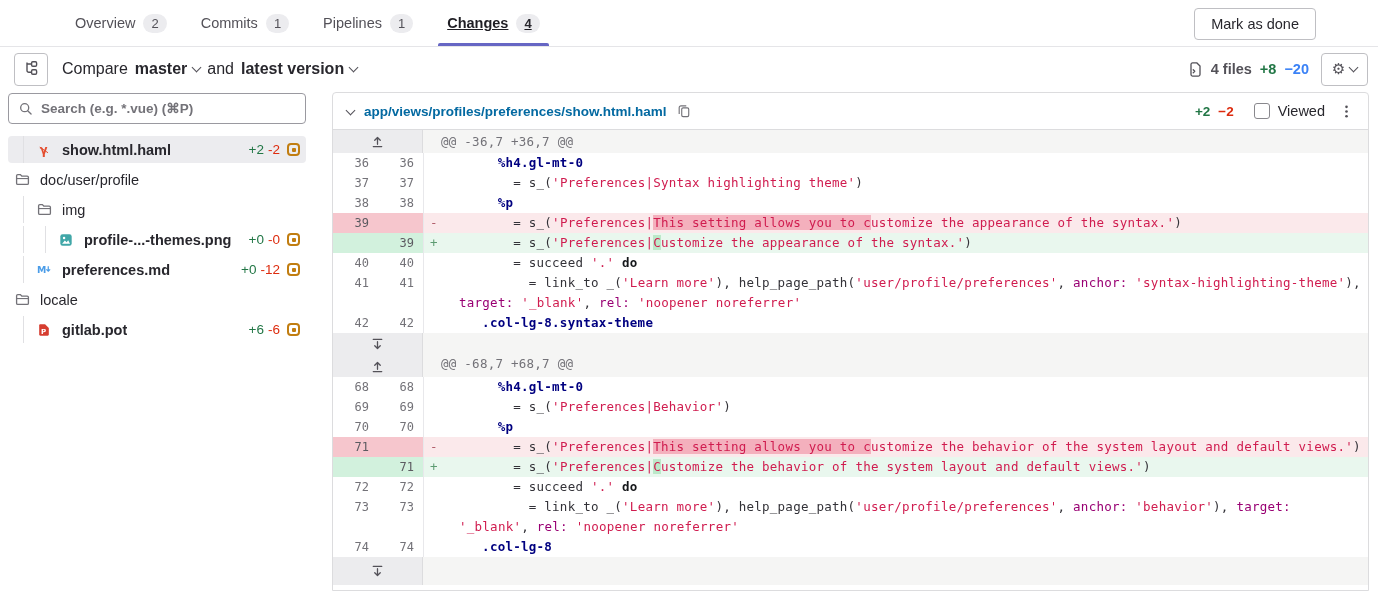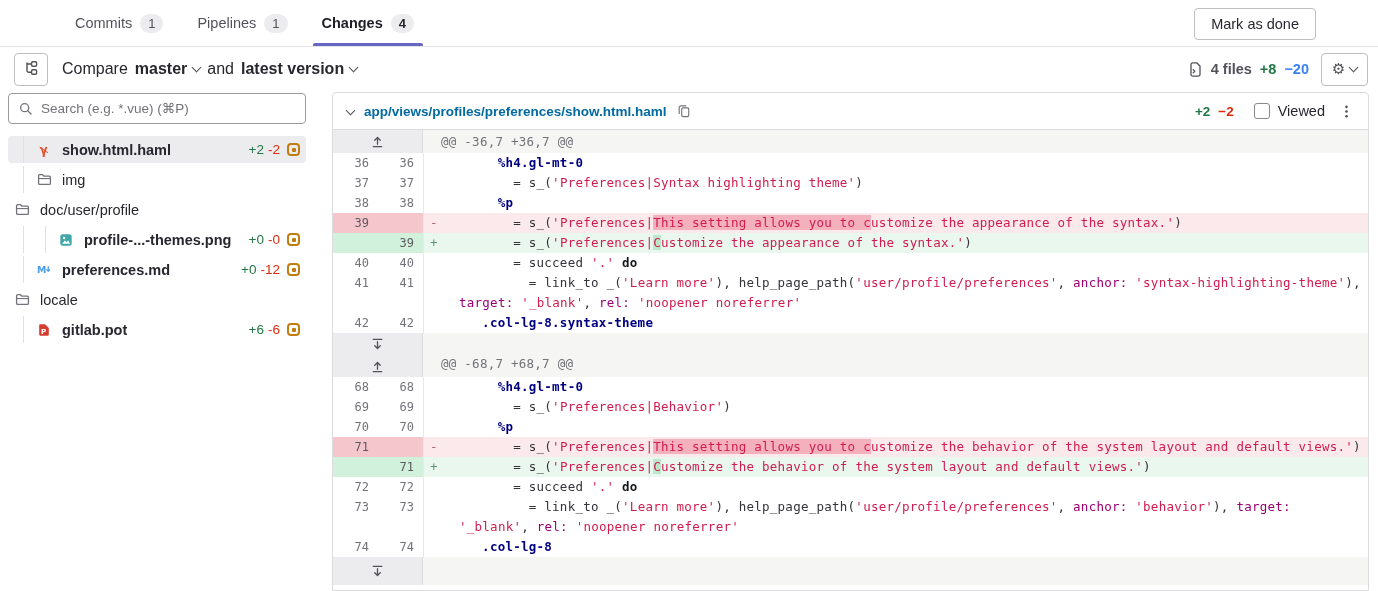--- a/index.html
+++ b/index.html
@@ -5,40 +5,40 @@
   * { box-sizing: border-box; margin: 0; padding: 0; }
   html,body { background:#fff; }
   body { font-family:"Liberation Sans", sans-serif; color:#28272d; }
   .page { position:relative; width:1378px; height:591px; overflow:hidden; background:#fff; }
 
   
   .tabs-bar { display:flex; align-items:stretch; height:47px; border-bottom:1px solid #e5e5e8; padding-left:75px; }
   .tabs { display:flex; gap:34px; }
   .tab { display:flex; align-items:center; gap:8px; font-size:14.5px; color:#535158; cursor:pointer; position:relative; }
   .tab-badge { background:#ececef; border-radius:10px; padding:1px 8px; font-size:13px; color:#535158; line-height:17px; }
-  .tab.active { font-weight:700; color:#1f1e24; }
+  .tab.active { font-weight:700; color:#1f1e24;text-decoration:underline; }
   .tab.active .tab-badge { color:#28272d; font-weight:700; }
   .tab.active::after { content:""; position:absolute; left:-9px; right:-9px; bottom:0; height:3px; background:#6666c4; border-radius:2px 2px 0 0; }
   .mark-done { position:absolute; right:62px; top:8px; height:32px; padding:0 16px; background:#fff; border:1px solid #bfbfc3; border-radius:4px; font-size:14.5px; color:#28272d; font-family:Liberation Sans, sans-serif; cursor:pointer; }
 
   
   .toolbar { display:flex; align-items:center; height:44px; padding:0 10px 0 14px; }
   .icon-btn { background:#fff; border:1px solid #bfbfc3; border-radius:4px; display:flex; align-items:center; justify-content:center; cursor:pointer; }
   .tree-toggle { width:34px; height:33px; }
   .compare { display:flex; align-items:center; gap:7px; font-size:16px; color:#28272d; margin-left:14px; }
   .dropdown { display:flex; align-items:center; gap:6px; font-weight:700; cursor:pointer; }
   .caret { display:inline-block; width:7px; height:7px; border-right:1.6px solid #535158; border-bottom:1.6px solid #535158; transform:rotate(45deg); margin-top:-4px; }
   .summary { margin-left:auto; display:flex; align-items:center; gap:8px; font-size:14.5px; font-weight:700; color:#535158; }
   .summary .add { color:#217645; } .summary .del { color:#3b82f6; }
   .settings-btn { width:47px; height:33px; gap:5px; margin-left:12px; font-size:15px; color:#535158; }
 
   
   .sidebar { position:absolute; left:0; top:91px; width:316px; padding:2px 10px 0 8px; }
   .search-box { display:flex; align-items:center; gap:8px; height:31px; border:1px solid #9a99a0; border-radius:4px; padding:0 10px; background:#fff; }
-  .search-box input { border:none; outline:none; width:100%; font-size:13.5px; font-family:inherit; color:#be185d; }
+  .search-box input { border:none; outline:none; width:100%; font-size:13.5px; font-family:inherit; color:#be185d;font-weight:bold; }
   .search-box input::placeholder { color:#737278; }
   .tree { margin-top:12px; }
   .trow { display:flex; align-items:center; height:27px; margin-bottom:3px; border-radius:4px; padding:0 6px 0 7px; font-size:14.5px; cursor:pointer; color:#28272d; }
   .trow.selected { background:#ececef; }
   .guide { width:14px; margin-left:8px; align-self:stretch; border-left:1px solid #e0e0e3; flex:none; }
   .ticon { width:18px; flex:none; display:flex; align-items:center; margin-right:7px; }
   .trow.file .tlabel { font-weight:700; }
   .tlabel { white-space:nowrap; overflow:hidden; text-overflow:ellipsis; }
   .tstats { margin-left:auto; display:flex; align-items:center; gap:4px; font-size:13.5px; font-weight:400; flex:none; padding-left:6px; }
   .tstats .add { color:#217645; } .tstats .del { color:#dd2b0e; }
@@ -81,20 +81,24 @@
   .hunk.double .hunk-code { align-items:flex-end; padding-bottom:3px; line-height:20px; }
 </style>
 </head>
 <body>
 
 <div class="page">
 
   <header class="tabs-bar">
     <nav class="tabs">
         <div class="tab">
+          <span class="tab-label">Overview</span>
+          <span class="tab-badge">2</span>
+        </div>
+        <div class="tab">
           <span class="tab-label">Commits</span>
           <span class="tab-badge">1</span>
         </div>
         <div class="tab">
           <span class="tab-label">Pipelines</span>
           <span class="tab-badge">1</span>
         </div>
         <div class="tab active">
           <span class="tab-label">Changes</span>
           <span class="tab-badge">4</span>
@@ -164,37 +168,37 @@
           <span class="tlabel">show.html.haml</span>
           <span class="tstats">
             <span class="add">+2</span>
             <span class="del">-2</span>
             <span class="review-dot">
               <span class="dot"></span>
             </span>
           </span>
         </div>
         <div class="trow folder">
-          <span class="guide"></span>
           <span class="ticon">
             <svg viewBox="0 0 16 16" width="15" height="15">
               <path d="M1.7 4.1c0-.7.6-1.3 1.3-1.3h2.7l1.5 1.5h5.8c.7 0 1.3.6 1.3 1.3v6.3c0 .7-.6 1.3-1.3 1.3H3c-.7 0-1.3-.6-1.3-1.3z" fill="none" stroke="#737278" stroke-width="1.4"></path>
               <path d="M1.9 7h12.2" stroke="#737278" stroke-width="1.2"></path>
             </svg>
           </span>
-          <span class="tlabel">img</span>
+          <span class="tlabel">doc/user/profile</span>
         </div>
         <div class="trow folder">
+          <span class="guide"></span>
           <span class="ticon">
             <svg viewBox="0 0 16 16" width="15" height="15">
               <path d="M1.7 4.1c0-.7.6-1.3 1.3-1.3h2.7l1.5 1.5h5.8c.7 0 1.3.6 1.3 1.3v6.3c0 .7-.6 1.3-1.3 1.3H3c-.7 0-1.3-.6-1.3-1.3z" fill="none" stroke="#737278" stroke-width="1.4"></path>
               <path d="M1.9 7h12.2" stroke="#737278" stroke-width="1.2"></path>
             </svg>
           </span>
-          <span class="tlabel">doc/user/profile</span>
+          <span class="tlabel">img</span>
         </div>
         <div class="trow file">
           <span class="guide"></span>
           <span class="guide"></span>
           <span class="ticon">
             <svg viewBox="0 0 16 16" width="14" height="14">
               <rect x="1.5" y="1.5" width="13" height="13" rx="2.6" fill="#41a7a8"></rect>
               <circle cx="5.8" cy="5.8" r="1.4" fill="#fff"></circle>
               <path d="M3.5 12.4l3.2-3.8 2 2.1 1.8-2.3 2.1 4z" fill="#fff"></path>
             </svg>

